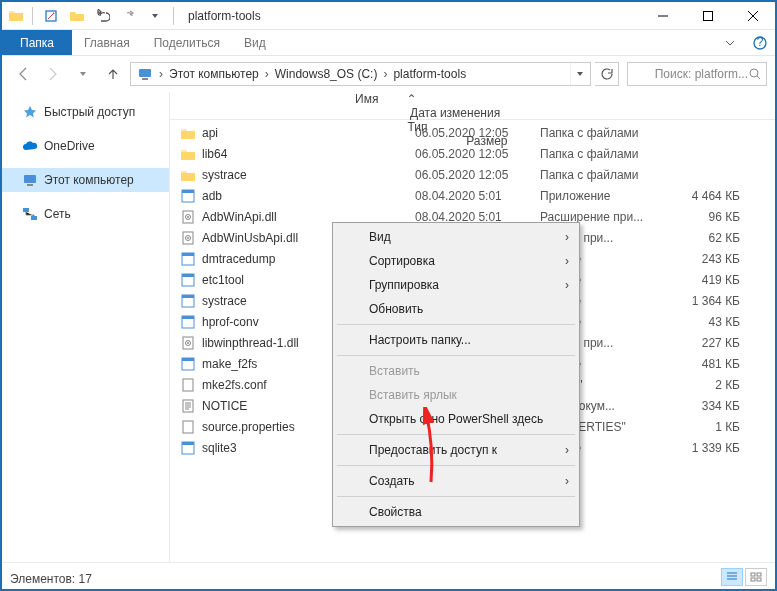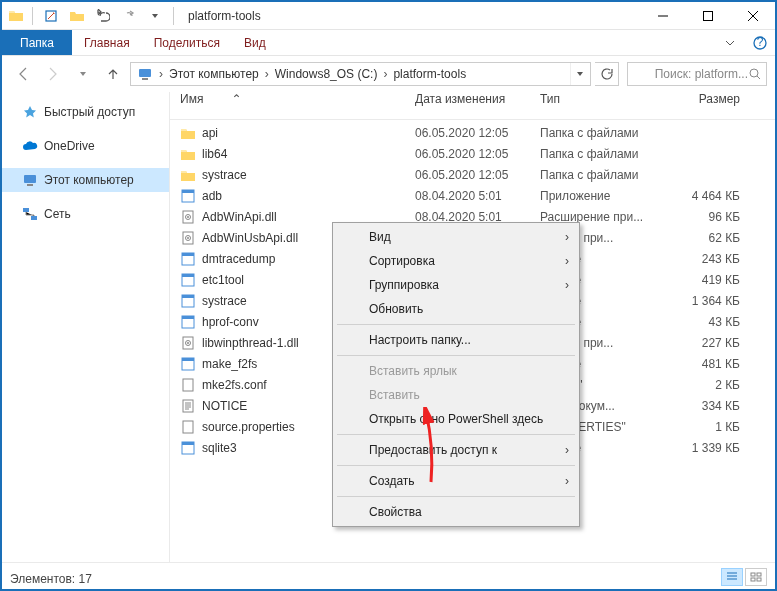--- a/index.html
+++ b/index.html
@@ -9,21 +9,21 @@
     .titlebar-icons { display: flex; align-items: center; gap: 6px; padding: 0 6px; }
     .titlebar-icons .folder-icon { width: 16px; height: 16px; display: inline-block; }
     .qat-btn { width: 20px; height: 20px; display: flex; align-items: center; justify-content: center; }
     .titlebar-divider { width: 1px; height: 18px; background: #ccc; margin: 0 2px; }
     .titlebar-title { margin-left: 6px; color: #333; }
     .titlebar-spacer { flex: 1; }
     .win-controls { display: flex; }
     .win-btn { width: 45px; height: 28px; display: flex; align-items: center; justify-content: center; color: #000; }
     
     .ribbon-tabs { height: 26px; display: flex; align-items: stretch; border-bottom: 1px solid #e5e5e5; }
-    .ribbon-tab { padding: 0 12px; display: flex; align-items: center; color: #7f1d1d; cursor: pointer; }
+    .ribbon-tab { padding: 0 12px; display: flex; align-items: center; color: #737373; cursor: pointer; }
     .ribbon-tab.file { background: #1a6fb8; color: #fff; padding: 0 18px; }
     .ribbon-spacer { flex: 1; }
     .ribbon-chevron { width: 30px; display: flex; align-items: center; justify-content: center; color: #555; }
     .ribbon-help { width: 30px; display: flex; align-items: center; justify-content: center; color: #1a6fb8; }
     
     .addressbar { height: 36px; display: flex; align-items: center; padding: 4px 8px; gap: 4px; }
     .nav-btn { width: 26px; height: 26px; display: flex; align-items: center; justify-content: center; border-radius: 2px; color: #888; }
     .nav-btn.enabled { color: #555; }
     .breadcrumb { flex: 1; height: 24px; border: 1px solid #ccc; display: flex; align-items: center; padding: 0 2px; }
     .bc-icon { width: 16px; height: 16px; margin: 0 4px; }
@@ -36,21 +36,21 @@
     .searchbox .sp { flex: 1; white-space: nowrap; overflow: hidden; text-overflow: ellipsis; }
     
     .content { display: flex; height: 470px; }
     .sidebar { width: 168px; border-right: 1px solid #eaeaea; padding: 8px 0; }
     .sb-item { display: flex; align-items: center; height: 24px; padding: 0 6px 0 20px; gap: 6px; color: #333; cursor: pointer; }
     .sb-item.sel { background: #cce8ff; }
     .sb-icon { width: 16px; height: 16px; display: inline-flex; align-items: center; justify-content: center; }
     .sb-space { height: 10px; }
     
     .main { flex: 1; display: flex; flex-direction: column; }
-    .columns { height: 28px; display: flex; align-items: flex-start; border-bottom: 1px solid #eaeaea; padding: 0 10px; color: #444; }
+    .columns { height: 28px; display: flex; align-items: center; border-bottom: 1px solid #eaeaea; padding: 0 10px; color: #444; flex-direction: column; }
     .col-name { width: 235px; }
     .col-date { width: 125px; }
     .col-type { width: 130px; }
     .col-size { width: 70px; text-align: right; }
     .sort-arrow { color: #555; margin-left: 28px; }
     
     .filelist { flex: 1; overflow: hidden; padding: 2px 0; }
     .file-row { display: flex; align-items: center; height: 21px; padding: 0 10px; color: #333; }
     .file-icon { width: 16px; height: 16px; margin-right: 6px; display: inline-flex; align-items: center; justify-content: center; flex-shrink: 0; }
     .file-name { width: 213px; white-space: nowrap; overflow: hidden; }
@@ -492,24 +492,24 @@
     </div>
   <div class="cm-item">
       <span>Обновить</span>
     </div>
   <div class="cm-sep"></div>
   <div class="cm-item">
       <span>Настроить папку...</span>
     </div>
   <div class="cm-sep"></div>
   <div class="cm-item disabled">
+      <span>Вставить</span>
+    </div>
+  <div class="cm-item disabled">
       <span>Вставить ярлык</span>
-    </div>
-  <div class="cm-item disabled">
-      <span>Вставить</span>
     </div>
   <div class="cm-item">
       <span>Открыть окно PowerShell здесь</span>
     </div>
   <div class="cm-sep"></div>
   <div class="cm-item">
       <span>Предоставить доступ к</span>
       <span class="chev">›</span>
     </div>
   <div class="cm-sep"></div>

